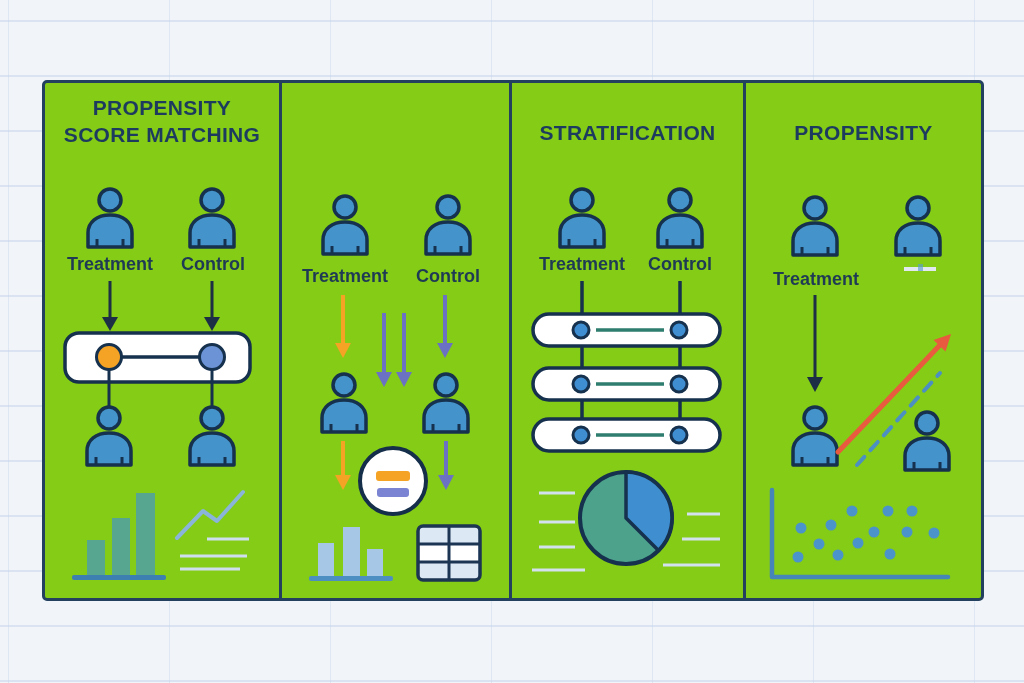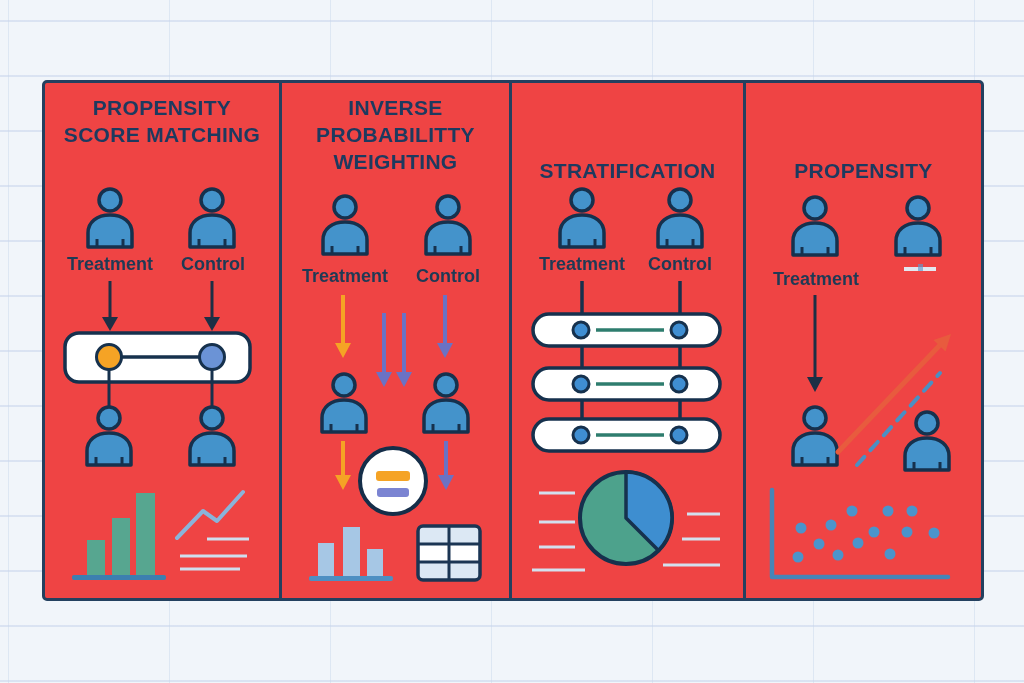--- a/index.html
+++ b/index.html
@@ -9,35 +9,35 @@
     background-color: #f1f5fa;
     background-image:
       linear-gradient(rgba(199,213,235,.55) 1.5px, transparent 1.5px),
       linear-gradient(90deg, rgba(199,213,235,.45) 1.5px, transparent 1.5px);
     background-size: 161px 55px;
     background-position: 8px 20px;
   }
   .board {
     position: absolute; left: 42px; top: 80px; width: 942px; height: 521px;
     box-sizing: border-box; border: 3px solid #24405f; border-radius: 5px;
-    background: #ef4444; display: flex; overflow: hidden;
+    background: #84cc16; display: flex; overflow: hidden;
   }
   .panel { position: relative; height: 100%; }
   .panel + .panel { border-left: 3px solid #24405f; }
   .p1 { flex: 0 0 234px; }
   .p2 { flex: 0 0 227px; }
   .p3 { flex: 0 0 231px; }
   .p4 { flex: 0 0 235px; }
   .panel h2 {
     position: absolute; top: 12px; left: 0; right: 0; margin: 0;
     text-align: center; font-size: 21px; line-height: 1.28;
     letter-spacing: .3px; color: #1d3a5f; padding: 0 14px;
   }
   .p2 h2 { padding: 0 20px; }
-  .panel h2.one-line { top: 37px; white-space: nowrap; padding: 0; margin-top: 38px; }
+  .panel h2.one-line { top: 37px; white-space: nowrap; padding: 0; }
   .fig { position: absolute; inset: 0; }
   .plabel {
     position: absolute; transform: translateX(-50%);
     font-weight: bold; font-size: 18px; color: #1f3a55; white-space: nowrap;
   }
 </style>
 </head>
 <body>
 
 <svg width="0" height="0" style="position:absolute" aria-hidden="true">
@@ -86,21 +86,20 @@
           <line x1="135" y1="473" x2="202" y2="473" stroke="#cfdeee" stroke-width="3"></line>
           <line x1="135" y1="486" x2="195" y2="486" stroke="#cfdeee" stroke-width="3"></line>
         </g>
       </svg>
       <span class="plabel" style="left:65px; top:171px">Treatment</span>
       <span class="plabel" style="left:168px; top:171px">Control</span>
     </div>
   </section>
 
   <section class="panel p2">
-    <h2>INVERSE PROBABILITTY WEIGHTING</h2>
     <div class="fig">
       <svg width="227" height="515" viewBox="0 0 227 515">
         <use href="#person" x="37" y="111" width="52" height="62"></use>
         <use href="#person" x="140" y="111" width="52" height="62"></use>
         <g>
           <line x1="61" y1="212" x2="61" y2="262" stroke="#f5a325" stroke-width="4"></line>
           <polygon points="53,260 69,260 61,275" fill="#f5a325"></polygon>
         </g>
         <g>
           <line x1="102" y1="230" x2="102" y2="291" stroke="#6b72c4" stroke-width="4"></line>

